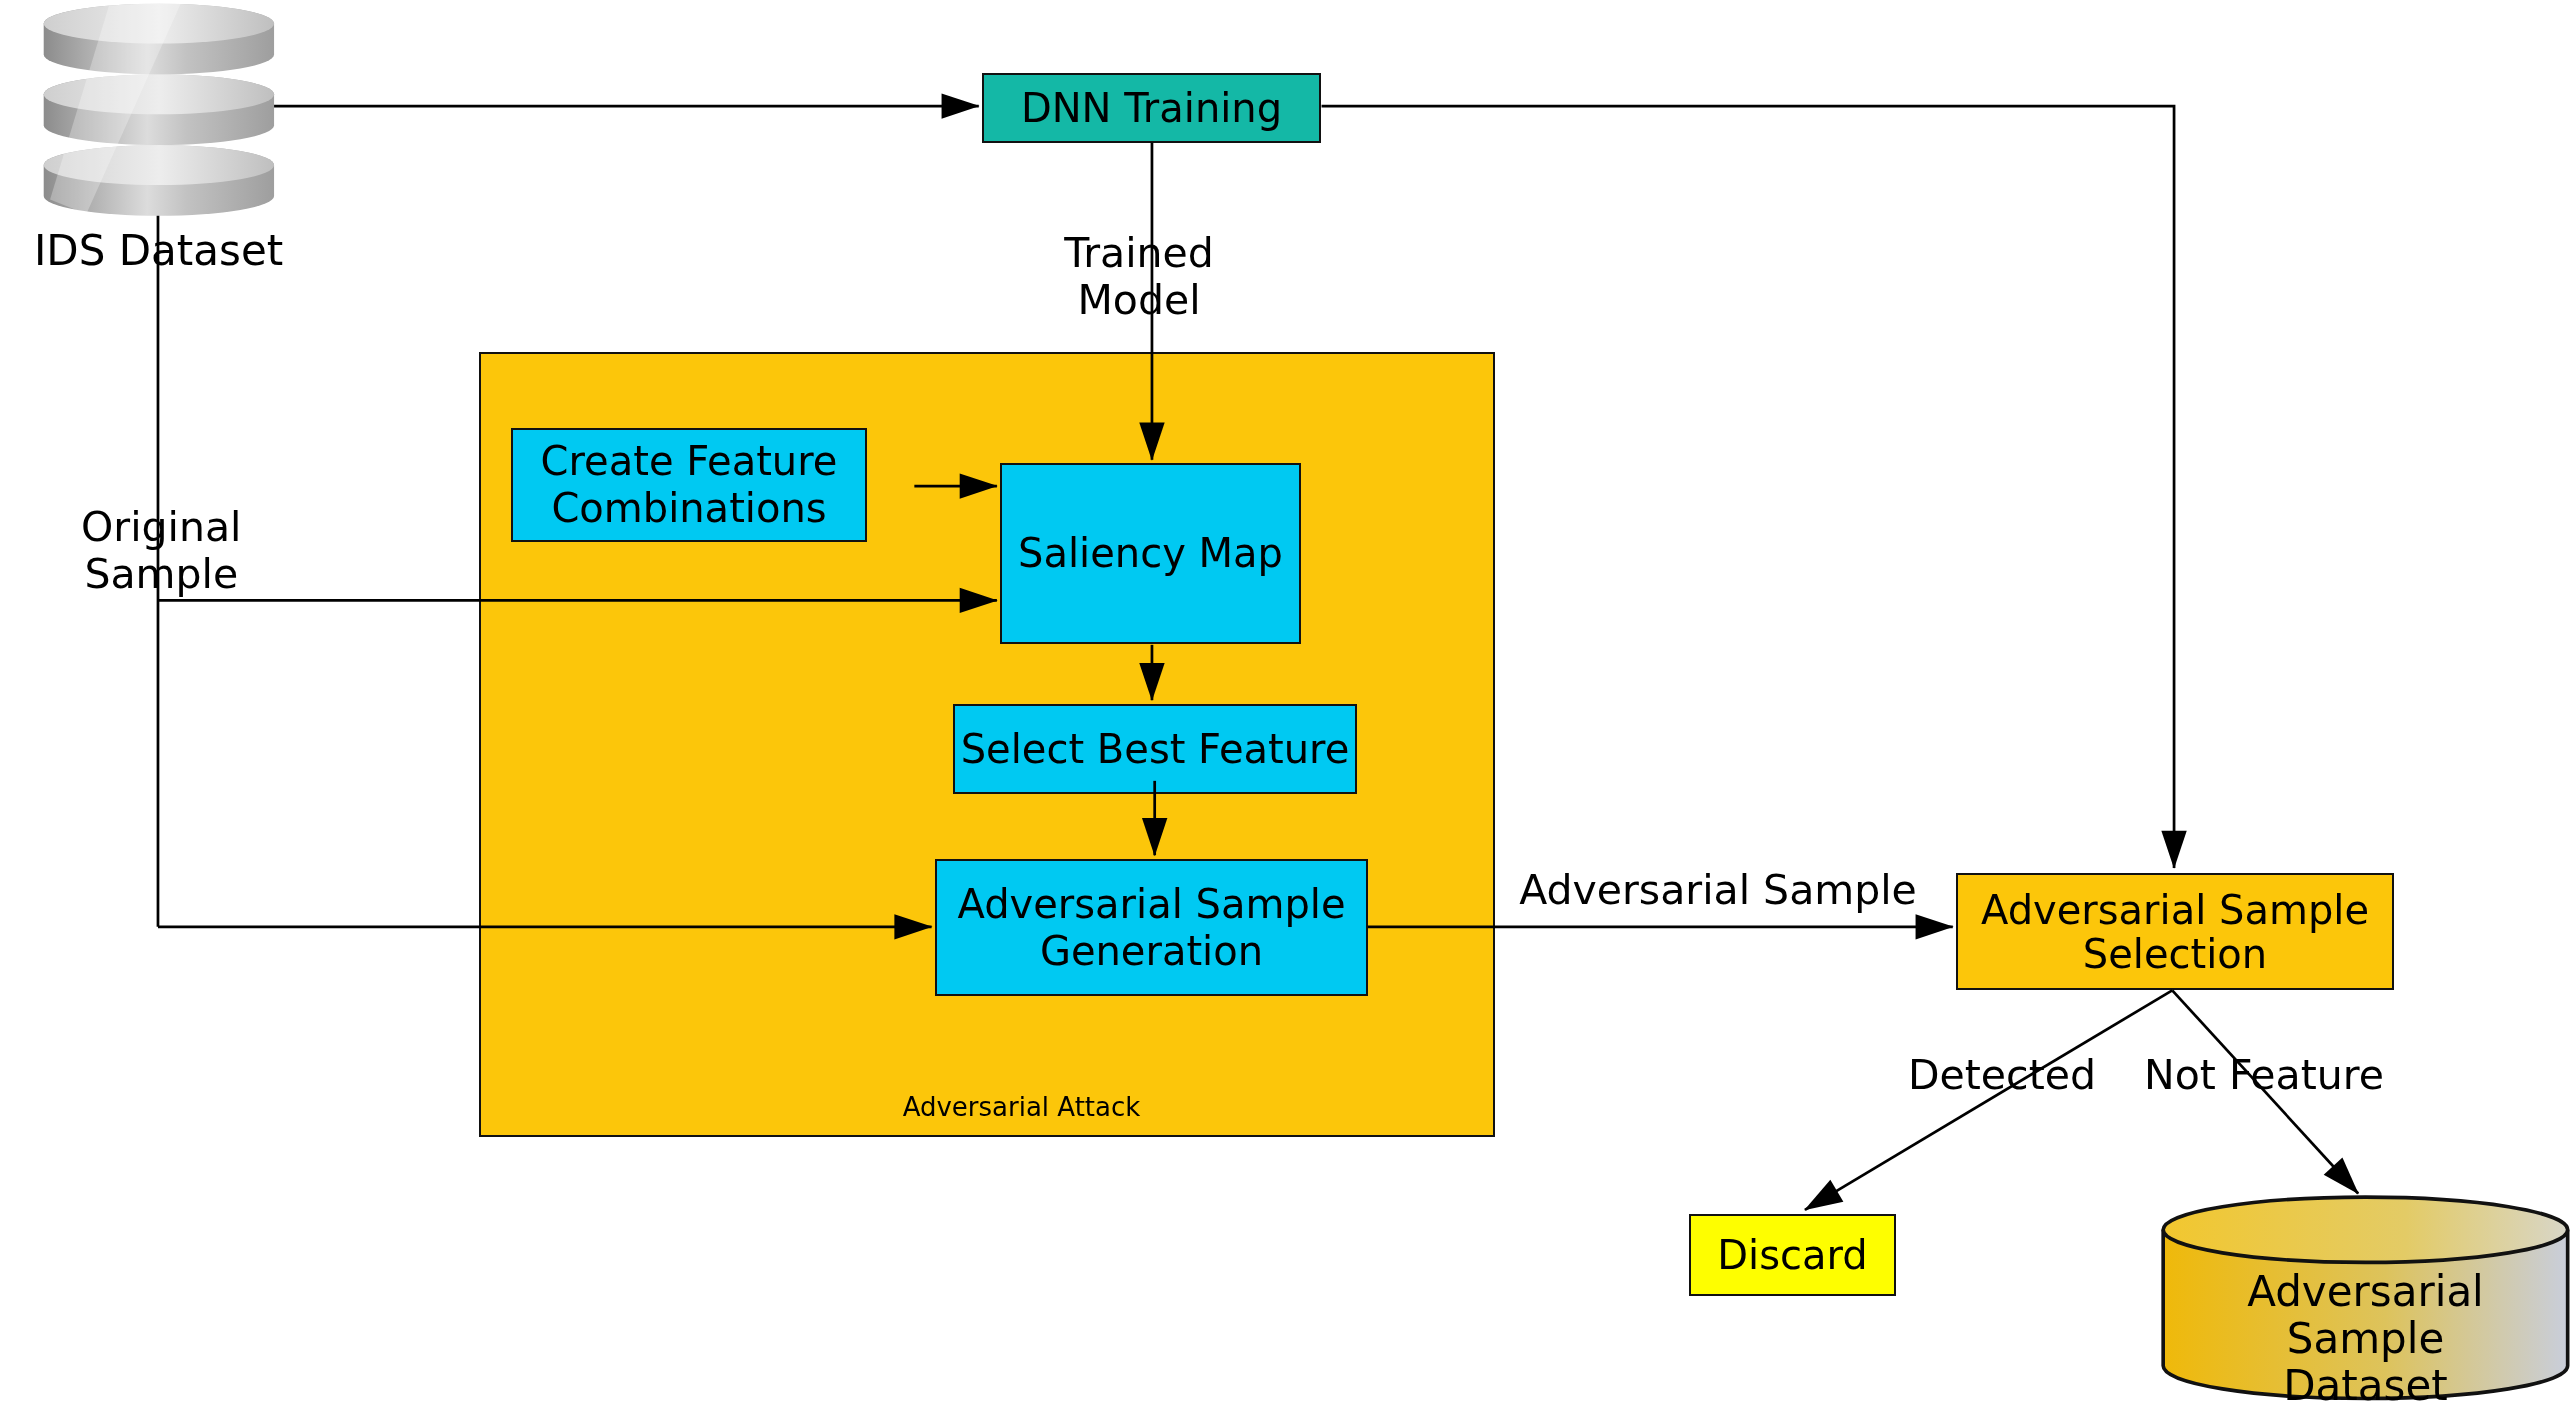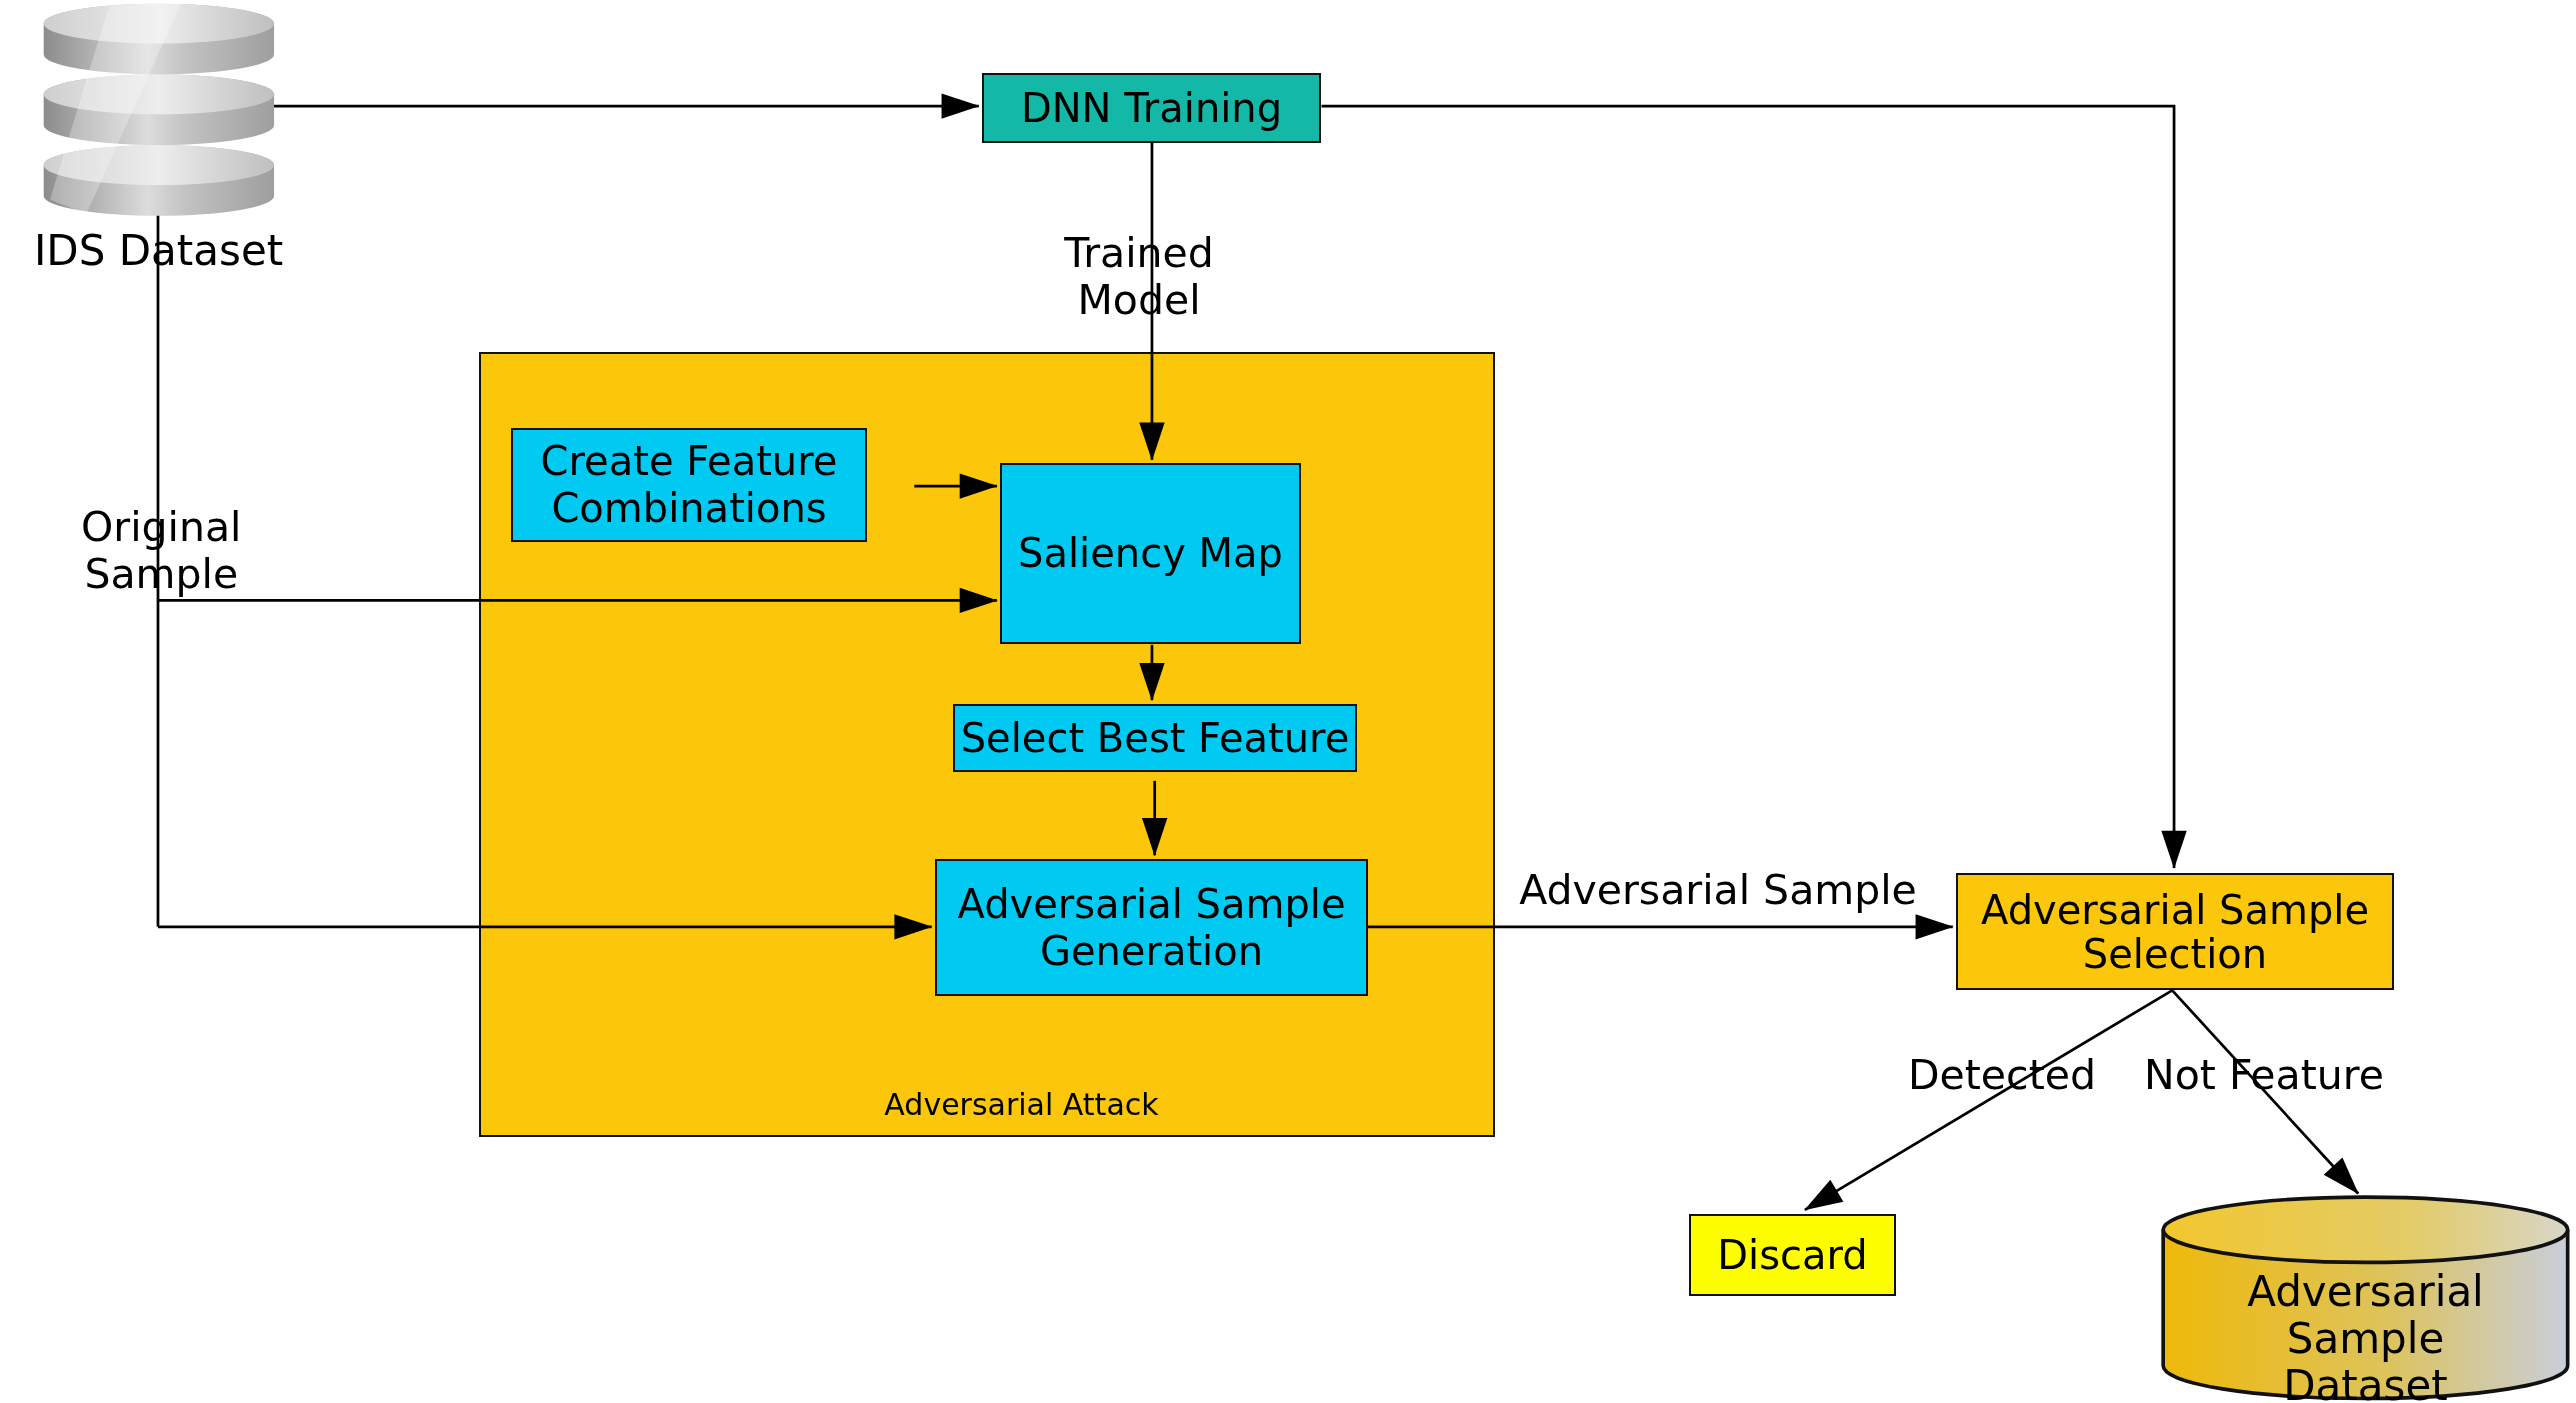--- a/index.html
+++ b/index.html
@@ -27,21 +27,21 @@
   }
   .node.small-lh{line-height:44px;}
   .label{
     position:absolute;z-index:2;
     text-align:center;white-space:pre-line;
     font-size:41px;line-height:47px;
   }
   .group-caption{
     position:absolute;left:0;right:0;bottom:12.7px;
     text-align:center;text-indent:69px;
-    font-size:30px;
+    font-size:26px;
   }
 </style>
 </head>
 <body>
 
 <div id="canvas">
 
   <svg id="shapes" class="layer" viewBox="0 0 2840 1547" width="2576" height="1403">
     <defs>
       <linearGradient id="dbBody" x1="0" y1="0" x2="1" y2="0">
@@ -93,21 +93,21 @@
     <div class="group-caption">Adversarial Attack</div>
   </div>
 
   <div class="node" style="left:982px;top:73px;width:339px;height:70px;background:#14b8a6;">DNN Training</div>
 
   <div class="node" style="left:511px;top:428px;width:356px;height:114px;background:#00C9F2;">Create Feature
 Combinations</div>
 
   <div class="node" style="left:1000px;top:463px;width:301px;height:181px;background:#00C9F2;">Saliency Map</div>
 
-  <div class="node" style="left:953px;top:704px;width:404px;height:68px;background:#00C9F2;">Select Best Feature</div>
+  <div class="node" style="left:953px;top:704px;width:404px;height:90px;background:#00C9F2;">Select Best Feature</div>
 
   <div class="node" style="left:935px;top:859px;width:433px;height:137px;background:#00C9F2;">Adversarial Sample
 Generation</div>
 
   <div class="node small-lh" style="left:1956px;top:873px;width:438px;height:117px;background:#FCC60A;">Adversarial Sample
 Selection</div>
 
   <div class="node" style="left:1689px;top:1214px;width:207px;height:82px;background:#FEFE00;">Discard</div>
 
   <div class="label" style="left:13.6px;top:227px;width:290px;font-size:42px;">IDS Dataset</div>

